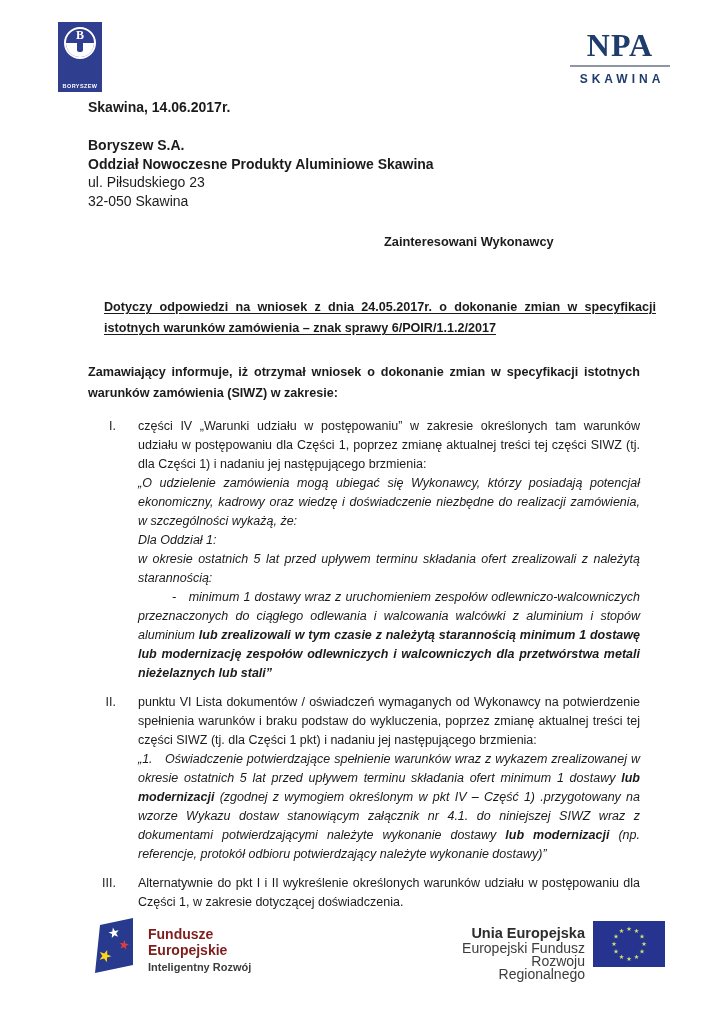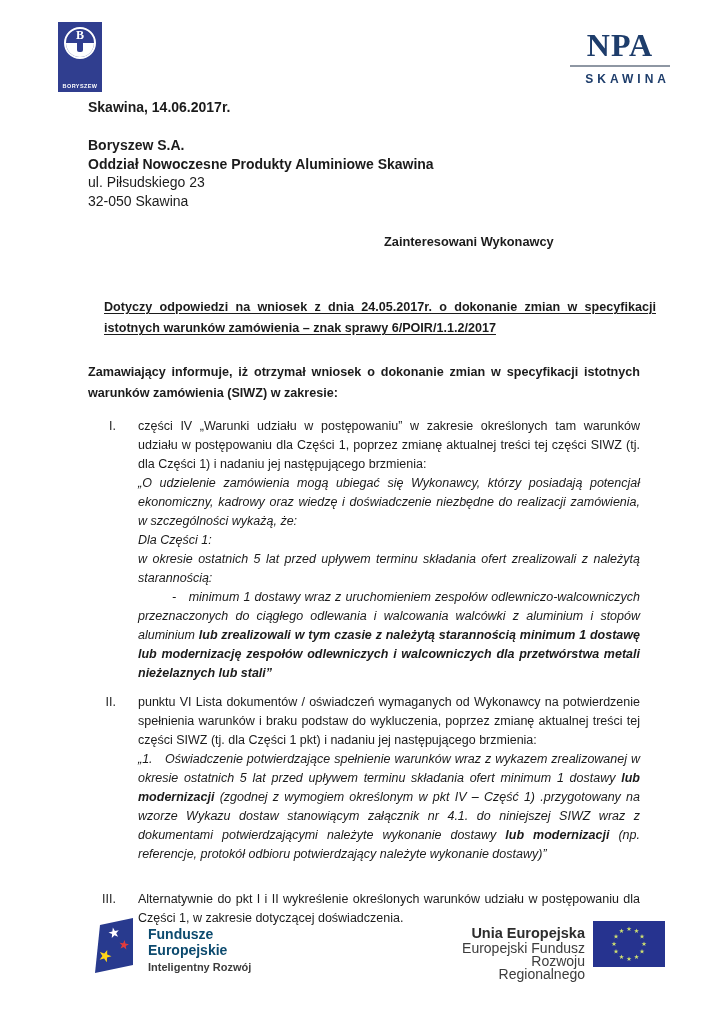--- a/index.html
+++ b/index.html
@@ -15,43 +15,43 @@
   .b-letter { position:absolute; left:8px; top:6px; width:28px; text-align:center;
               font-family:"Liberation Serif", serif; font-weight:bold; font-size:12px; color:#fff; line-height:14px; }
   .b-bottom { position:absolute; left:8px; top:21px; width:28px; height:14px; background:#fff; border-radius:0 0 14px 14px; }
   .b-cup { position:absolute; left:19px; top:21px; width:6px; height:9px; background:#303e8f; border-radius:0 0 2px 2px; }
   .b-word { position:absolute; bottom:3px; left:0; right:0; text-align:center; color:#fff;
             font-size:5.5px; font-weight:bold; letter-spacing:0.4px; }
   .npa { position:absolute; left:570px; top:28px; width:100px; text-align:center; }
   .npa-title { font-family:"Liberation Serif", serif; font-weight:bold; font-size:32px; line-height:34px;
                color:#1e3d6b; letter-spacing:1px; }
   .npa-rule { height:2px; background:#8e97a3; margin:3px 0 5px 0; }
-  .npa-sub { font-size:12px; font-weight:bold; letter-spacing:4px; padding-left:4px; color:#1e3d6b;text-align:right; }
+  .npa-sub { font-size:12px; font-weight:bold; letter-spacing:4px; padding-left:4px; color:#1e3d6b; }
   
   .date { position:absolute; top:99px; left:88px; width:552px; text-align:left; font-weight:bold; font-size:14px; }
   .address { position:absolute; top:136px; left:88px; font-size:14px; line-height:18.5px; }
   .bold { font-weight:bold; }
   .salutation { position:absolute; top:234px; left:384px; font-weight:bold; font-size:12.8px; }
   .subject { position:absolute; top:297px; left:104px; width:552px; font-weight:bold; font-size:12.6px;
              line-height:21px; text-align:justify; text-decoration:underline; text-underline-offset:2px; }
   .intro { position:absolute; top:362px; left:88px; width:552px; font-weight:bold; font-size:12.6px;
            line-height:21px; text-align:justify; }
   .list { position:absolute; top:417px; left:88px; width:552px; font-size:12.5px; line-height:19px; }
   .item { position:relative; padding-left:50px; }
   .item + .item { margin-top:10px; }
-  .item.gap { margin-top:26px; }
+  .item.gap { margin-top:10px; }
   .num { position:absolute; left:0; top:0; width:28px; text-align:right; }
   .item p { text-align:justify; }
   .q { font-style:italic; }
   .bi { font-style:italic; font-weight:bold; }
   .bullet { text-indent:34px; }
   
   .fe-logo { position:absolute; left:90px; top:918px; }
   .fe-text { position:absolute; left:148px; top:926px; }
-  .fe-l1 { font-size:14px; font-weight:bold; line-height:16px; color:#0c4a6e; }
+  .fe-l1 { font-size:14px; font-weight:bold; line-height:16px; color:#7f1d1d; }
   .fe-l3 { font-size:11px; color:#3c3c3c; margin-top:3px;font-weight:bold; }
   .eu-text { position:absolute; top:925px; left:446px; width:139px; text-align:right; }
   .eu-l1 { font-size:14.5px; font-weight:bold; line-height:17px; color:#2d2d2d; }
   .eu-l2 { font-size:14px; line-height:13px; color:#3c3c3c; }
   .eu-flag { position:absolute; left:593px; top:921px; }
 </style>
 </head>
 <body>
 
 <div class="page">
@@ -84,21 +84,21 @@
   <div class="subject">Dotyczy odpowiedzi na wniosek z dnia 24.05.2017r. o dokonanie zmian w specyfikacji istotnych warunków zamówienia – znak sprawy 6/POIR/1.1.2/2017</div>
 
   <div class="intro">Zamawiający informuje, iż otrzymał wniosek o dokonanie zmian w specyfikacji istotnych warunków zamówienia (SIWZ) w zakresie:</div>
 
   <div class="list">
 
     <div class="item">
       <div class="num">I.</div>
       <p>części IV „Warunki udziału w postępowaniu” w zakresie określonych tam warunków udziału w postępowaniu dla Części 1, poprzez zmianę aktualnej treści tej części SIWZ (tj. dla Części 1) i nadaniu jej następującego brzmienia:</p>
       <p class="q">„O udzielenie zamówienia mogą ubiegać się Wykonawcy, którzy posiadają potencjał ekonomiczny, kadrowy oraz wiedzę i doświadczenie niezbędne do realizacji zamówienia, w szczególności wykażą, że:</p>
-      <p class="q">Dla Części 1:</p>
+      <p class="q">Dla Oddział 1:</p>
       <p class="q">w okresie ostatnich 5 lat przed upływem terminu składania ofert zrealizowali z należytą starannością:</p>
       <p class="q bullet"><span>- minimum 1 dostawy wraz z uruchomieniem zespołów odlewniczo-walcowniczych przeznaczonych do ciągłego odlewania i walcowania walcówki z aluminium i stopów aluminium </span><span class="bi">lub zrealizowali w tym czasie z należytą starannością minimum 1 dostawę lub modernizację zespołów odlewniczych i walcowniczych dla przetwórstwa metali nieżelaznych lub stali”</span></p>
     </div>
 
     <div class="item">
       <div class="num">II.</div>
       <p>punktu VI Lista dokumentów / oświadczeń wymaganych od Wykonawcy na potwierdzenie spełnienia warunków i braku podstaw do wykluczenia, poprzez zmianę aktualnej treści tej części SIWZ (tj. dla Części 1 pkt) i nadaniu jej następującego brzmienia:</p>
       <p class="q"><span>„1. Oświadczenie potwierdzające spełnienie warunków wraz z wykazem zrealizowanej w okresie ostatnich 5 lat przed upływem terminu składania ofert minimum 1 dostawy </span><span class="bi">lub modernizacji</span><span> (zgodnej z wymogiem określonym w pkt IV – Część 1) .przygotowany na wzorze Wykazu dostaw stanowiącym załącznik nr 4.1. do niniejszej SIWZ wraz z dokumentami potwierdzającymi należyte wykonanie dostawy </span><span class="bi">lub modernizacji</span><span> (np. referencje, protokół odbioru potwierdzający należyte wykonanie dostawy)”</span></p>
     </div>
 

